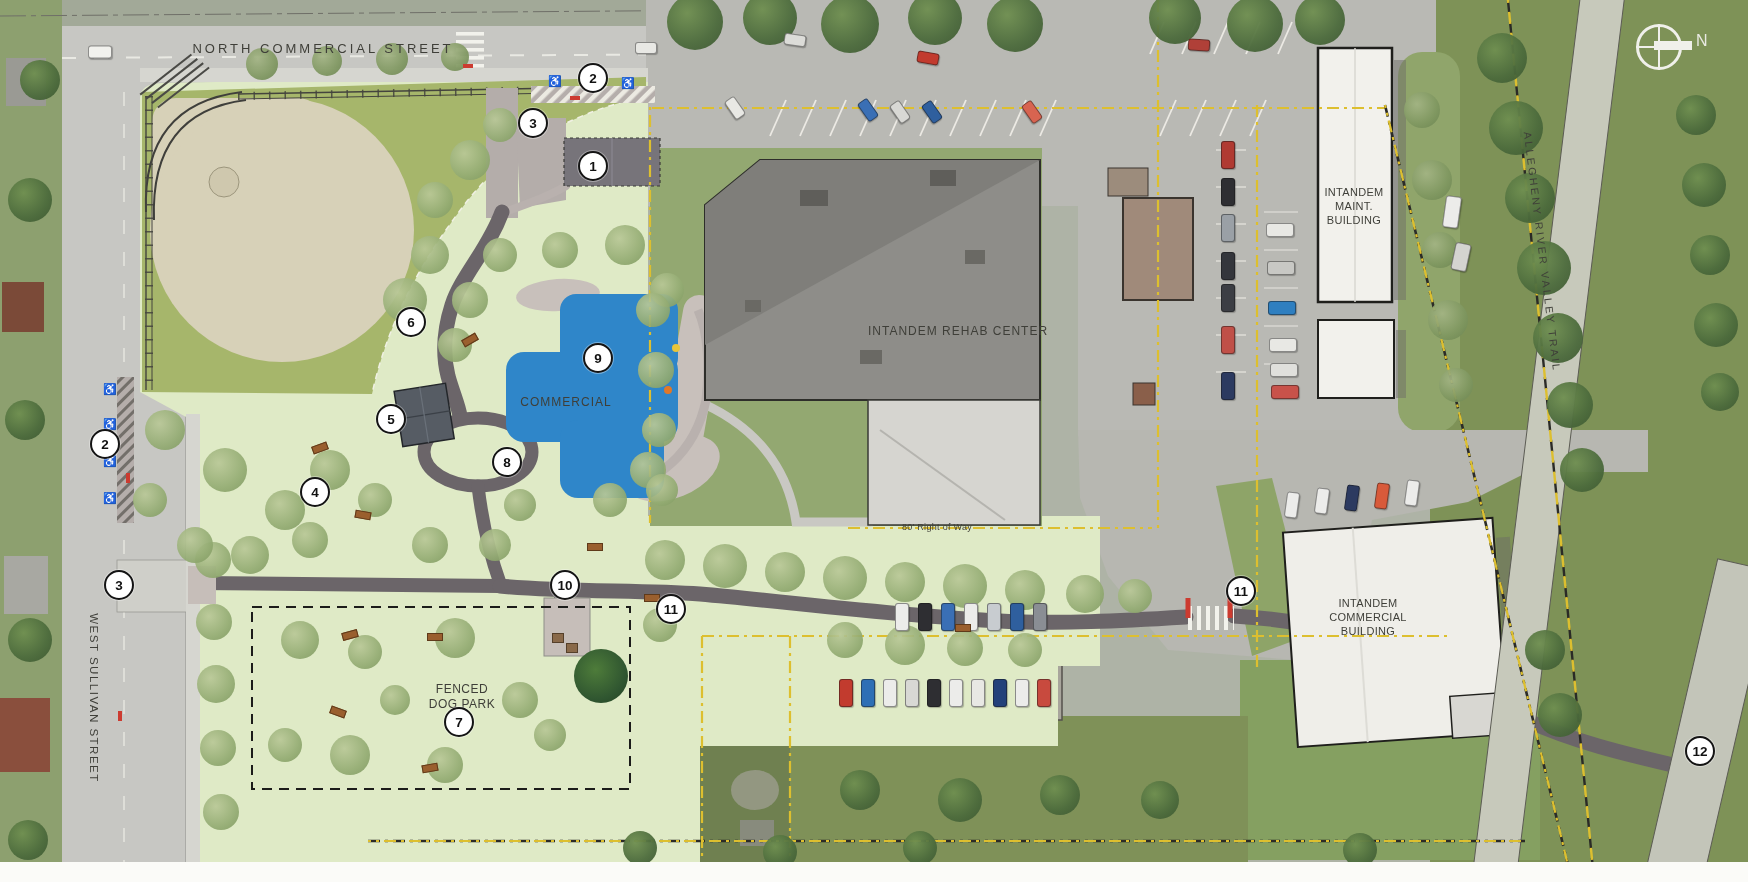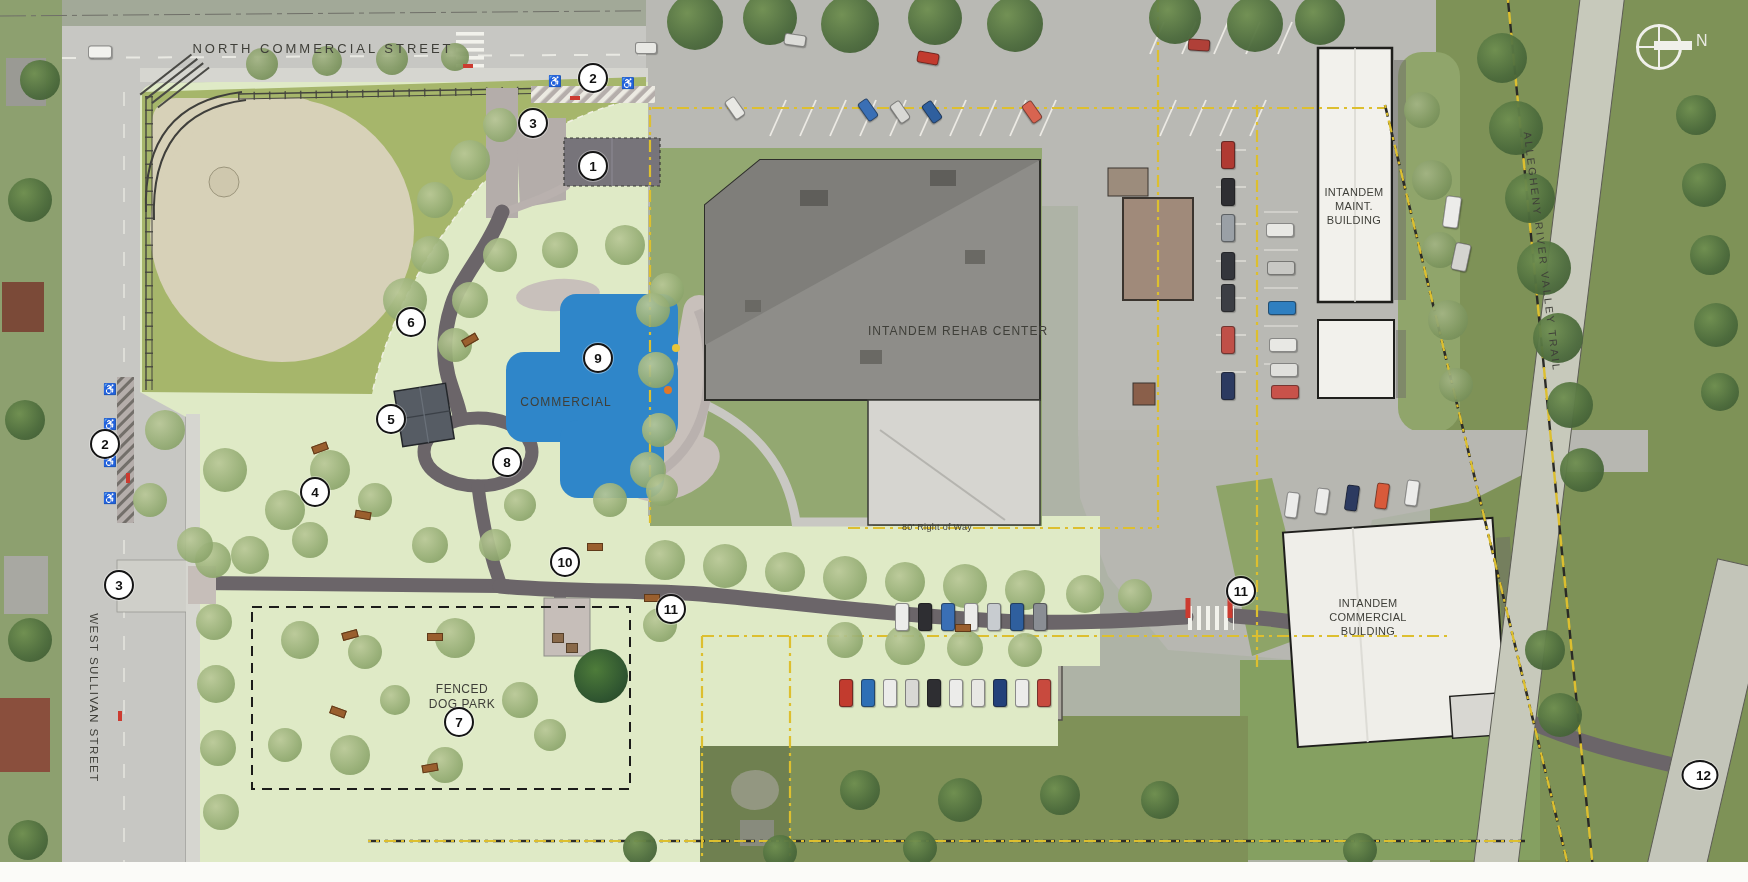--- a/index.html
+++ b/index.html
@@ -318,25 +318,25 @@
 <div class="marker" style="left: 593px; top: 78px;">2</div>
       <div class="marker" style="left: 533px; top: 123px;">3</div>
       <div class="marker" style="left: 593px; top: 166px;">1</div>
       <div class="marker" style="left: 411px; top: 322px;">6</div>
       <div class="marker" style="left: 598px; top: 358px;">9</div>
       <div class="marker" style="left: 391px; top: 419px;">5</div>
       <div class="marker" style="left: 105px; top: 444px;">2</div>
       <div class="marker" style="left: 507px; top: 462px;">8</div>
       <div class="marker" style="left: 315px; top: 492px;">4</div>
       <div class="marker" style="left: 119px; top: 585px;">3</div>
-      <div class="marker" style="left: 565px; top: 562px;">10</div>
+      <div class="marker" style="left: 565px; top: 585px;">10</div>
       <div class="marker" style="left: 671px; top: 609px;">11</div>
       <div class="marker" style="left: 1241px; top: 591px;">11</div>
       <div class="marker" style="left: 459px; top: 722px;">7</div>
-      <div class="marker" style="left: 1700px; top: 775px; padding-left: 7px;">12</div>
+      <div class="marker" style="left: 1700px; top: 751px;">12</div>
       <div class="map-label" style="left: 323px; top: 49px; font-size: 13px; letter-spacing: 3px; transform: translate(-50%, -50%) rotate(0deg);">NORTH COMMERCIAL STREET</div>
       <div class="map-label" style="left: 94px; top: 698px; font-size: 11.5px; letter-spacing: 1.5px; transform: translate(-50%, -50%) rotate(90deg);">WEST SULLIVAN STREET</div>
       <div class="map-label" style="left: 566px; top: 402px; font-size: 12px; letter-spacing: 1px; transform: translate(-50%, -50%) rotate(0deg);">COMMERCIAL</div>
       <div class="map-label" style="left: 462px; top: 697px; font-size: 12px; letter-spacing: 0.5px; transform: translate(-50%, -50%) rotate(0deg); text-align: center;">FENCED
 DOG PARK</div>
       <div class="map-label" style="left: 958px; top: 331px; font-size: 12px; letter-spacing: 1px; transform: translate(-50%, -50%) rotate(0deg);">INTANDEM REHAB CENTER</div>
       <div class="map-label" style="left: 1354px; top: 207px; font-size: 11px; letter-spacing: 0.3px; transform: translate(-50%, -50%) rotate(0deg);">INTANDEM
 MAINT.
 BUILDING</div>
       <div class="map-label" style="left: 1368px; top: 618px; font-size: 11px; letter-spacing: 0.3px; transform: translate(-50%, -50%) rotate(0deg);">INTANDEM

